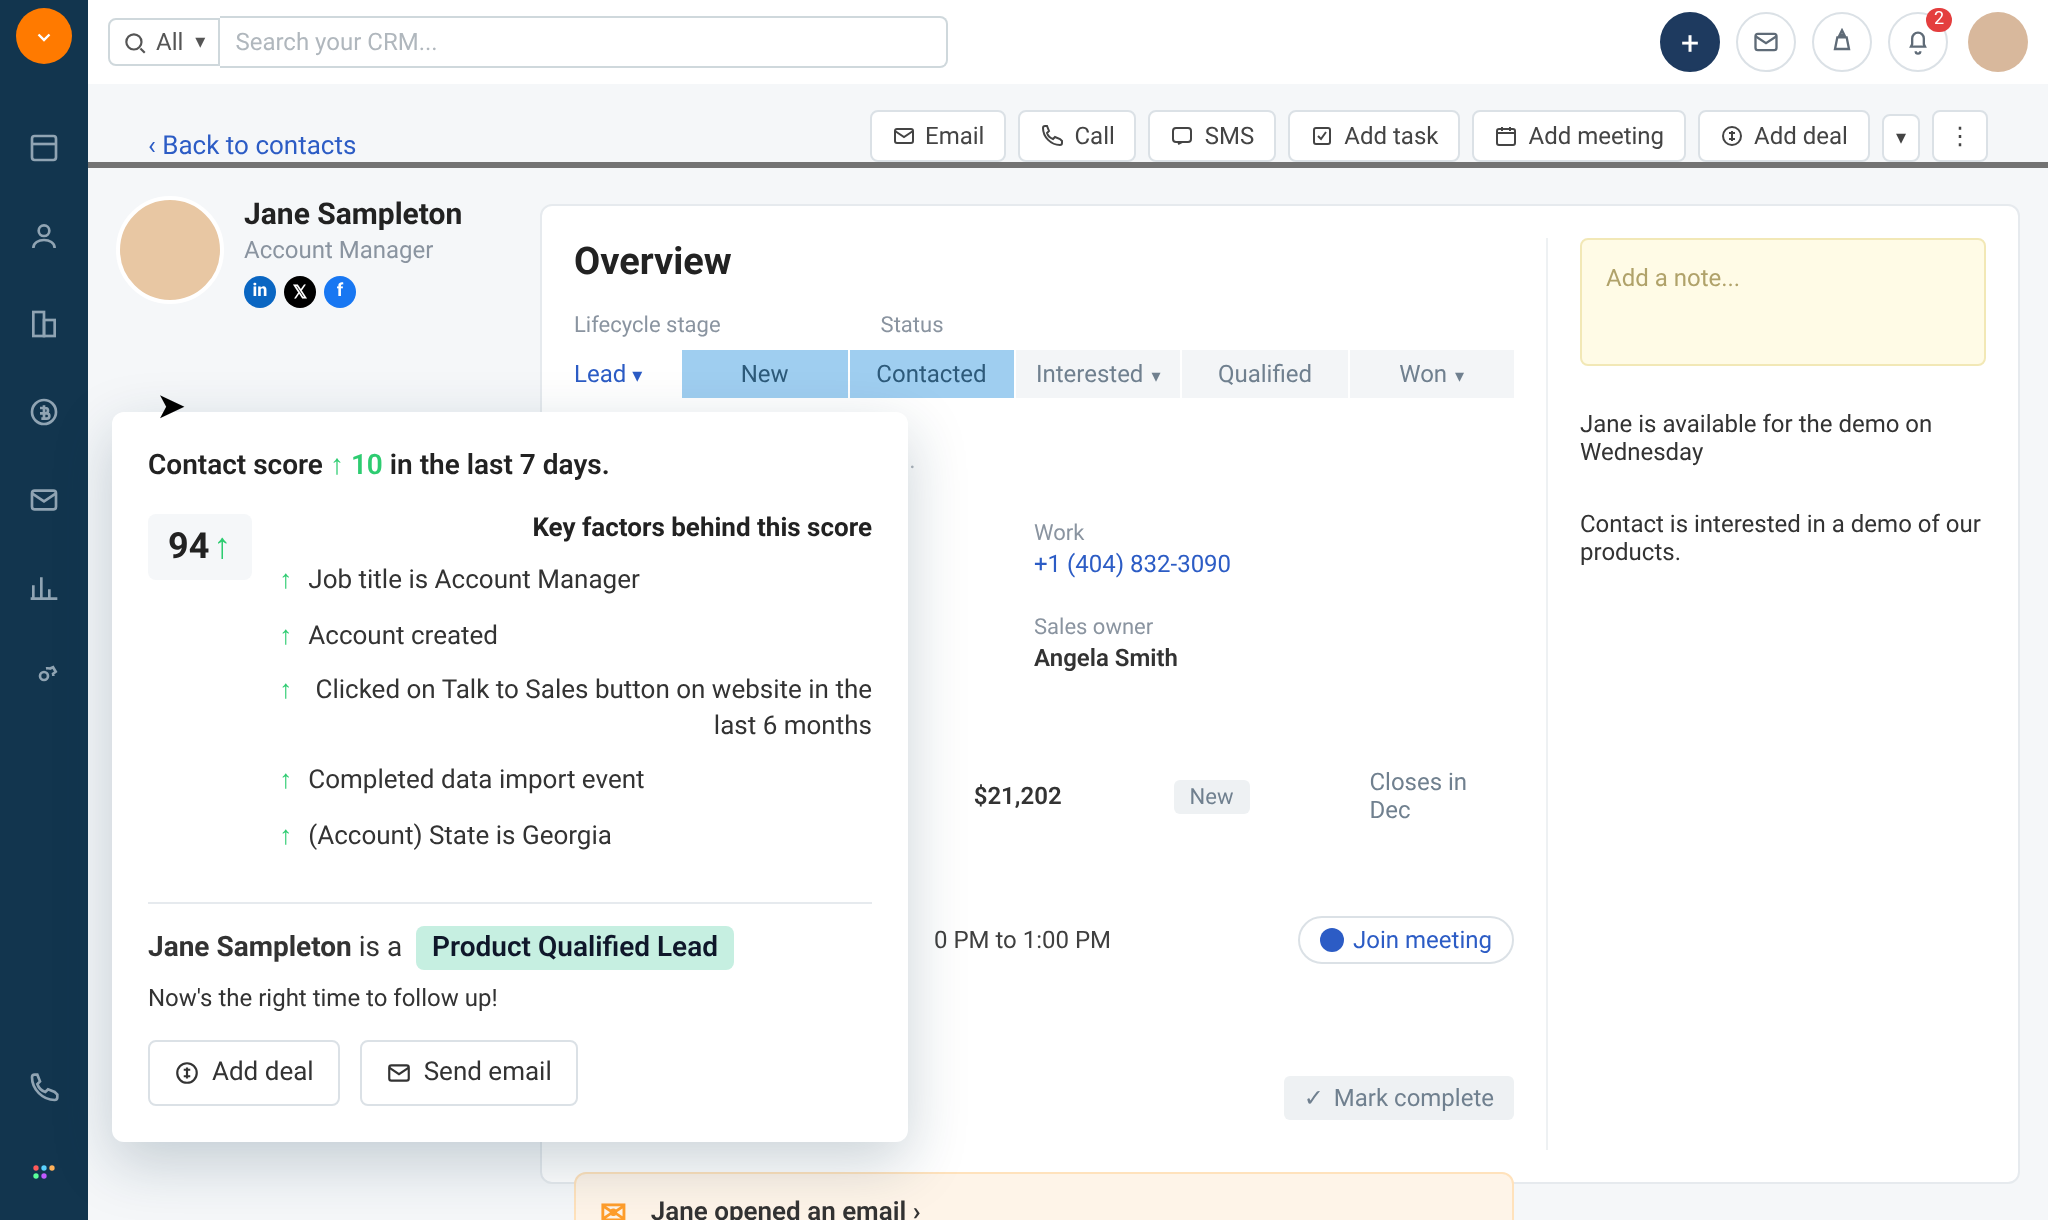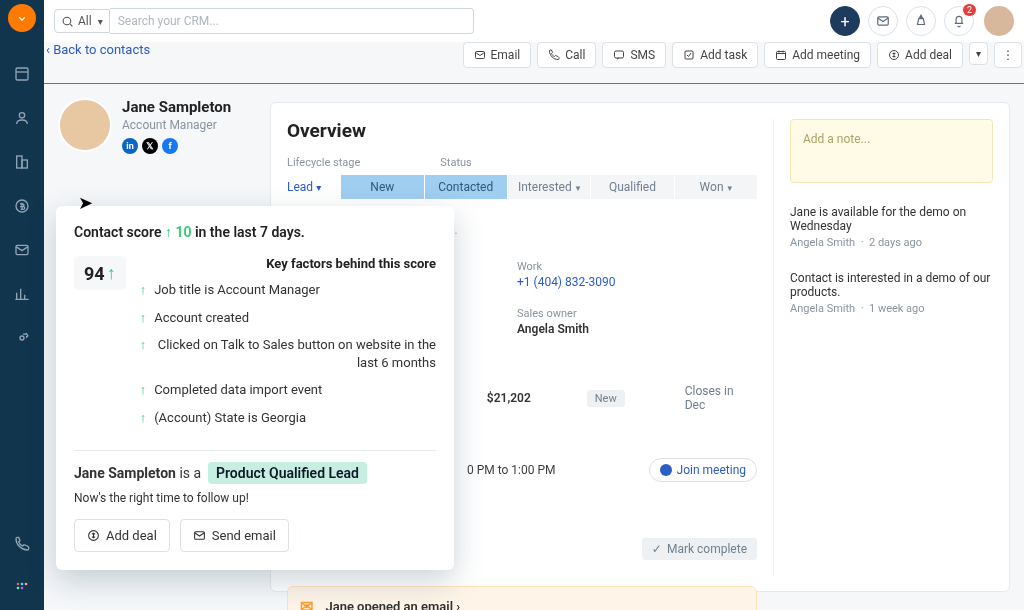--- a/index.html
+++ b/index.html
@@ -14,21 +14,21 @@
 .search-scope { display: flex; align-items: center; border: 1px solid #cfd8dc; border-radius: 4px 0 0 4px; padding: 4px 6px; font-size: 12px; color: #555; cursor: pointer; gap: 4px; }
 .search-scope svg.lens { width: 13px; height: 13px; }
 .search-scope .caret { font-size: 10px; margin-left: 2px; }
 .search-input { flex: 1; max-width: 430px; border: 1px solid #cfd8dc; border-left: none; border-radius: 0 4px 4px 0; padding: 5px 8px; font-size: 12px; color: #555; }
 .search-input::placeholder { color: #b0b7bd; }
 .topbar-spacer { flex: 1; }
 .top-icon { width: 30px; height: 30px; border: 1px solid #dbe1e6; border-radius: 50%; margin-left: 8px; display: flex; align-items: center; justify-content: center; color: #5f6b77; cursor: pointer; position: relative; }
 .top-icon.add { background: #1e3a5f; border-color: #1e3a5f; color: #fff; }
 .badge-dot { position: absolute; top: -3px; right: -3px; background: #e43e3e; color: #fff; border-radius: 8px; font-size: 9px; padding: 0 4px; line-height: 12px; }
 .avatar-top { width: 30px; height: 30px; border-radius: 50%; margin-left: 10px; background: #d8b89c; }
-.actionbar { height: 42px; display: flex; align-items: flex-start; padding: 0 2px; border-bottom: 1px solid #737373; }
+.actionbar { height: 42px; display: flex; align-items: flex-end; padding: 0 30px; border-bottom: 3px solid #737373; }
 .back-link { color: #2c5cc5; font-size: 13px; cursor: pointer; }
 .back-link::before { content: "‹ "; }
 .actionbar-spacer { flex: 1; }
 .action-btn { border: 1px solid #dbe1e6; background: #fff; border-radius: 4px; padding: 5px 10px; font-size: 12px; color: #444; margin-left: 6px; cursor: pointer; display: inline-flex; align-items: center; gap: 5px; }
 .action-btn .caret { font-size: 10px; }
 .kebab { width: 28px; padding: 5px 0; justify-content: center; }
 .content { flex: 1; display: flex; overflow: hidden; }
 .left-panel { width: 212px; padding: 14px 0 0 14px; }
 .contact-head { display: flex; gap: 10px; }
 .contact-avatar { width: 54px; height: 54px; border-radius: 50%; background: #e8c7a3; border: 2px solid #fff; }
@@ -338,25 +338,23 @@
             </div>
             <div class="email-card">
               <span class="mail-ic">✉</span>
               <span class="title"><span>Jane opened an email</span> ›</span>
             </div>
           </div>
           <div class="overview-right">
             <div class="note-box">Add a note...</div>
             <div class="activity">
               <div class="act-title">Jane is available for the demo on Wednesday</div>
-              <div class="act-meta"><span>Angela Smith</span> &nbsp;·&nbsp; <span>2 days ago</span></div>
             </div>
             <div class="activity">
               <div class="act-title">Contact is interested in a demo of our products.</div>
-              <div class="act-meta"><span>Angela Smith</span> &nbsp;·&nbsp; <span>1 week ago</span></div>
             </div>
           </div>
         </div>
       </div>
     </div>
   </div>
 </div>
 
 <div class="cursor-img">➤</div>
 

